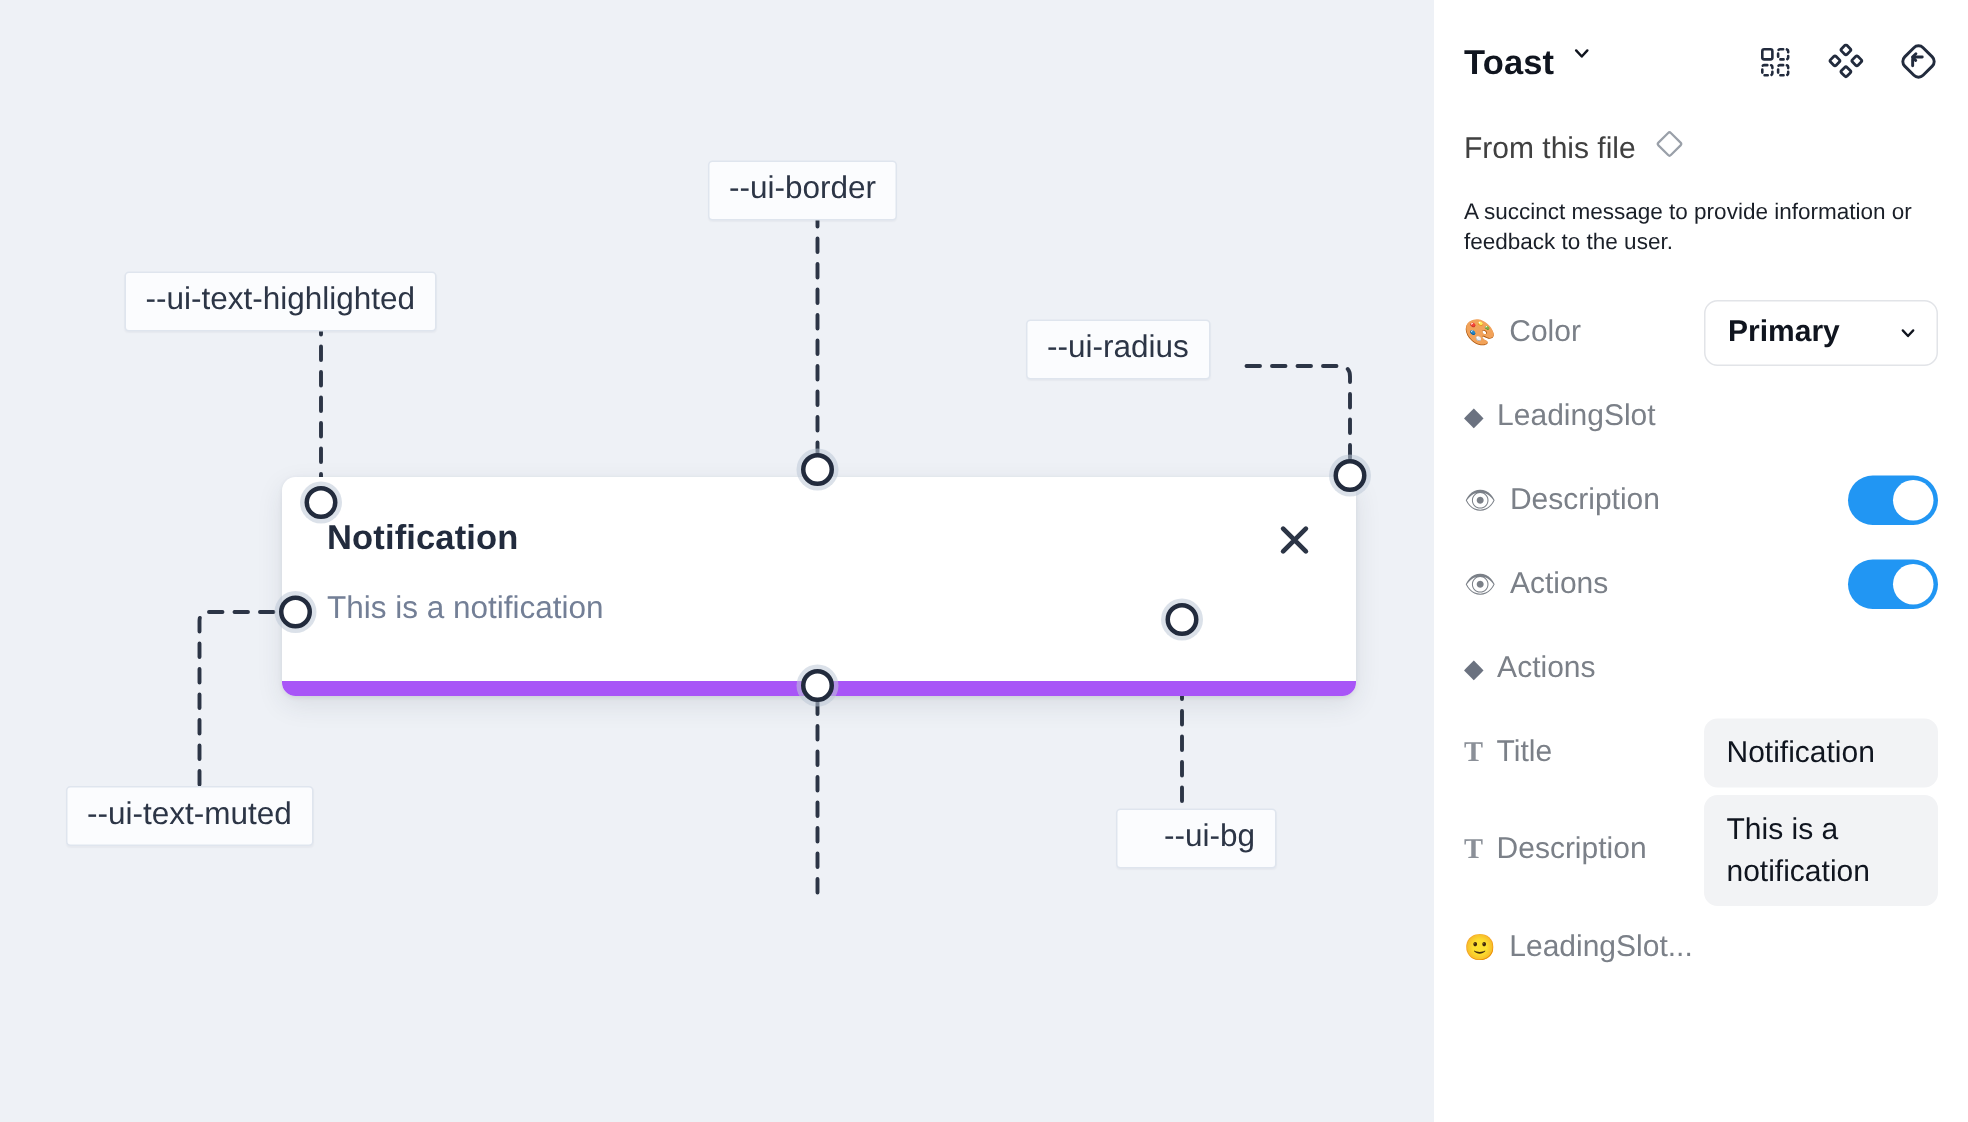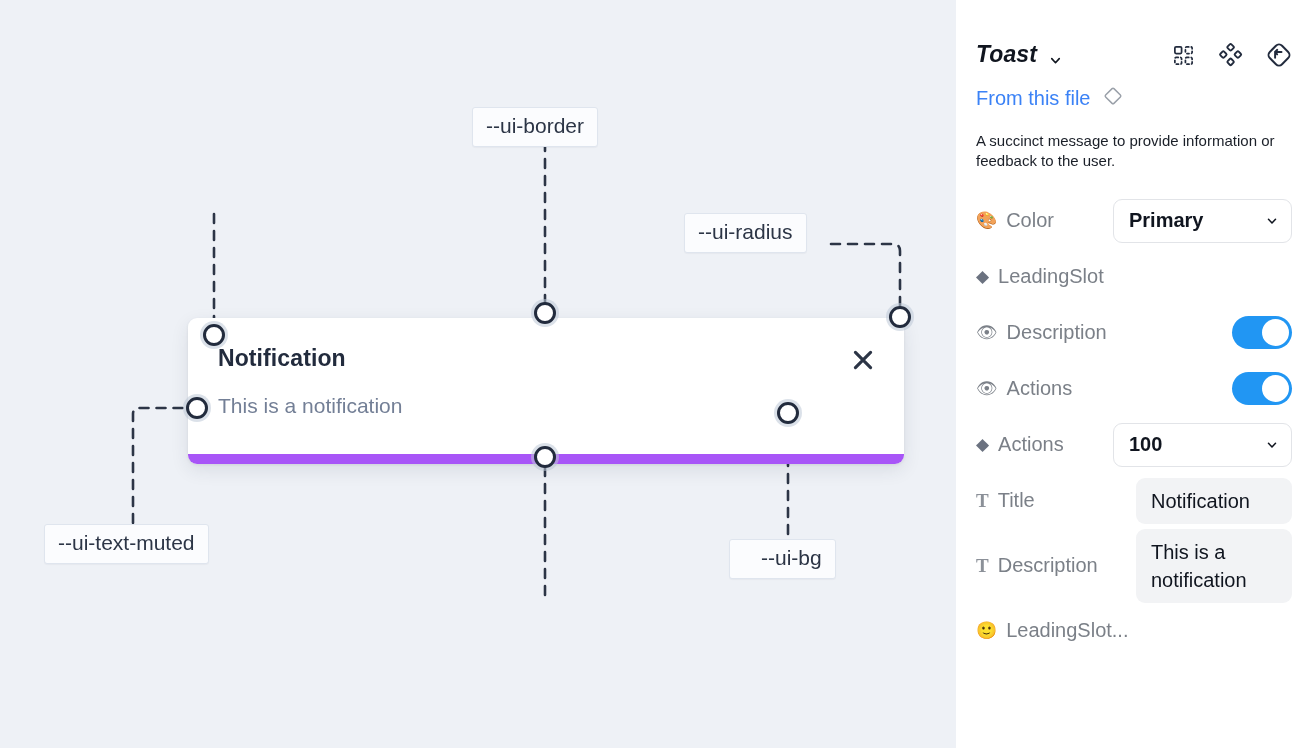--- a/index.html
+++ b/index.html
@@ -79,34 +79,34 @@
 
   
   .panel {
     position: relative;
     width: 356px; height: 748px;
     background: #ffffff;
     flex: 0 0 356px;
     padding: 0 20px;
   }
   .panel-head {
-    display: flex; align-items: flex-end;
-    height: 68px; padding-top: 28px; font-style: italic;
+    display: flex; align-items: flex-start;
+    height: 68px; padding-top: 28px;
   }
   .panel-title {
     font-size: 23px; font-weight: 700; color: #10151f; letter-spacing: .1px;
   }
   .title-caret { margin-left: 11px; display: flex; align-items: center; cursor: pointer; }
   .head-icons { margin-left: auto; display: flex; align-items: center; gap: 23px; }
   .head-icon { display: flex; align-items: center; justify-content: center; cursor: pointer; }
 
   .from-file {
     display: flex; align-items: center; gap: 12px;
     margin-top: 17px;
-    font-size: 20px; color: #3b82f6;
+    font-size: 20px; color: #404040;
   }
   .panel-desc {
     margin-top: 19px;
     font-size: 15px; line-height: 1.32; color: #1a1f28;
     max-width: 332px;
   }
 
   .props { margin-top: 22px; }
   .prop-row {
     display: flex; align-items: center;
@@ -120,21 +120,21 @@
   }
   .prop-emoji { font-size: 17px; line-height: 1; }
   .prop-glyph-T {
     font-family: "Liberation Serif", serif;
     font-weight: 700; font-size: 19px; color: #8b9098;
   }
   .prop-ctl { margin-left: auto; }
 
   .select {
     position: relative;
-    width: 179px; min-height: 44px;
+    width: 156px; min-height: 44px;
     background: #ffffff;
     border: 1px solid #e2e4e8;
     border-radius: 9px;
     display: flex; align-items: center;
     padding: 0 30px 0 15px;
     font-size: 20px; font-weight: 600; color: #10151f;
     cursor: pointer;
     white-space: nowrap;
   }
   .select .caret { position: absolute; right: 12px; top: 50%; transform: translateY(-50%); display:flex; }
@@ -199,24 +199,25 @@
       <div class="toast-progress"></div>
     </div>
 
     <div class="handle" style="left:203px;  top:324px;"></div>
     <div class="handle" style="left:534px;  top:302px;"></div>
     <div class="handle" style="left:889px;  top:306px;"></div>
     <div class="handle" style="left:186px;  top:397px;"></div>
     <div class="handle" style="left:777px;  top:402px;"></div>
     <div class="handle" style="left:534px;  top:446px;"></div>
 
+    <div class="chip" style="left:83px;  top:181px;">--ui-text-highlighted</div>
     <div class="chip" style="left:472px; top:107px;">--ui-border</div>
     <div class="chip" style="left:684px; top:213px;">--ui-radius</div>
     <div class="chip" style="left:44px;  top:524px;">--ui-text-muted</div>
-    <div class="chip" style="left:729px; top:539px;padding-left:31px;">--ui-bg</div>
+    <div class="chip" style="left:744px; top:539px;padding-left:31px;">--ui-bg</div>
   </div>
 
   <div class="panel">
 
     <div class="panel-head">
       <div class="panel-title">Toast</div>
       <div class="title-caret">
         <svg width="15" height="15" viewBox="0 0 24 24" fill="none" stroke="#10151f" stroke-width="2.6" stroke-linecap="round" stroke-linejoin="round">
           <path d="M6 9 L12 15.5 L18 9"></path>
         </svg>
@@ -308,30 +309,20 @@
             <div class="knob"></div>
           </div>
         </div>
       </div>
 
       <div class="prop-row">
         <div class="prop-label">
           <span class="prop-emoji" style="color:#6b7280;">◆</span>
           <span>Actions</span>
         </div>
-        <div class="prop-ctl">
-          <div class="select">
-            <span>100</span>
-            <span class="caret">
-              <svg width="14" height="14" viewBox="0 0 24 24" fill="none" stroke="#10151f" stroke-width="2.6" stroke-linecap="round" stroke-linejoin="round">
-                  <path d="M6 9 L12 15.5 L18 9"></path>
-                </svg>
-            </span>
-          </div>
-        </div>
       </div>
 
       <div class="prop-row">
         <div class="prop-label">
           <span class="prop-glyph-T">T</span>
           <span>Title</span>
         </div>
         <div class="prop-ctl">
           <div class="textfield">Notification</div>
         </div>

